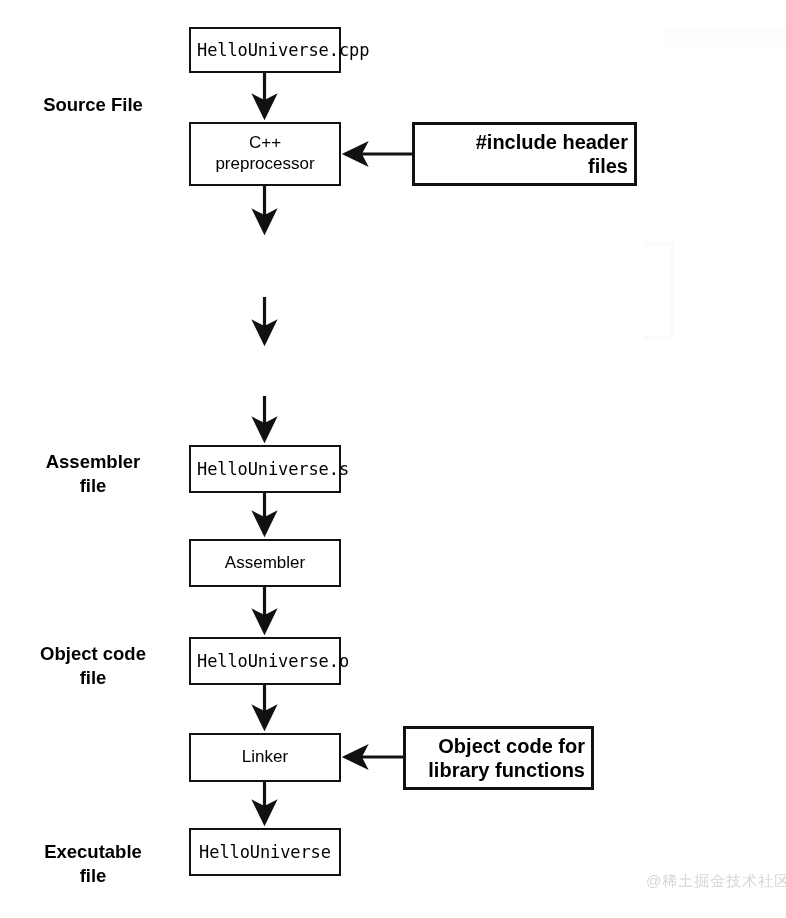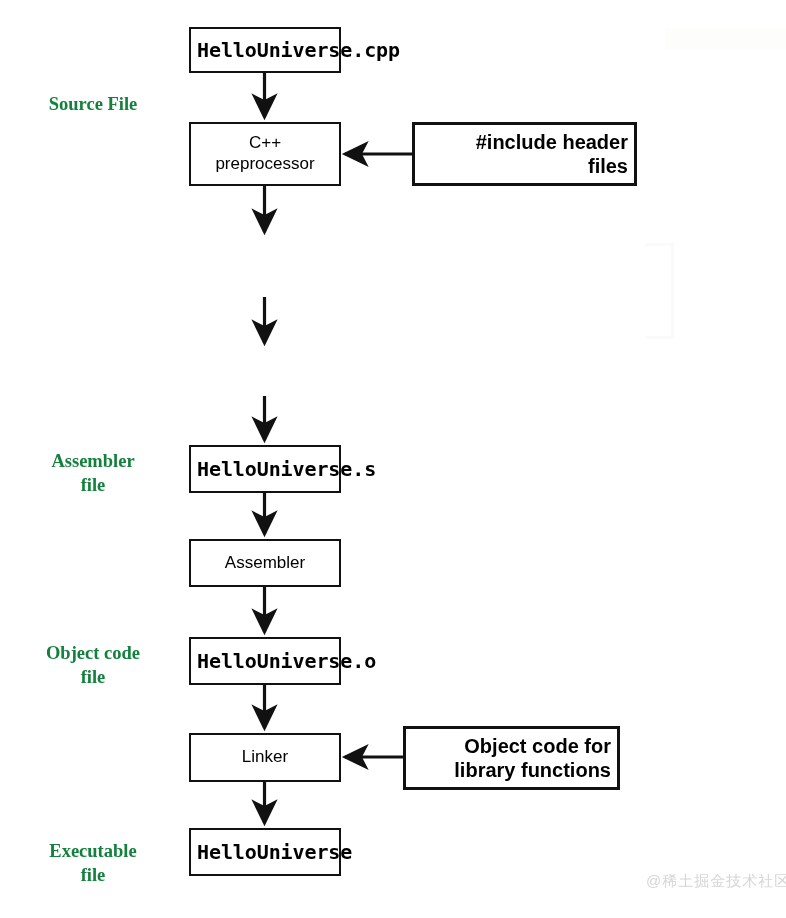--- a/index.html
+++ b/index.html
@@ -48,22 +48,22 @@
     display: block;
     width: 100%;
     padding: 0 6px;
     box-sizing: border-box;
     white-space: pre-line;
   }
 
   
   .node.file .txt {
     font-family: "DejaVu Sans Mono", "Liberation Mono", monospace;
-    font-weight: bold;
-    font-size: 20px;
+    font-weight: normal;
+    font-size: 17px;
     letter-spacing: -0.1px;
   }
   
   .node.stage .txt {
     font-family: "Liberation Sans", sans-serif;
     font-weight: normal;
     font-size: 17px;
   }
   
   .node.input {
@@ -73,27 +73,27 @@
   .node.input .txt {
     font-family: "Liberation Sans", sans-serif;
     font-weight: bold;
     font-size: 20px;
     line-height: 1.2;
   }
 
   
   .caption {
     position: absolute;
-    font-family: Liberation Serif, serif;
+    font-family: Liberation Sans, sans-serif;
     font-weight: bold;
     font-size: 18.5px;
     line-height: 1.28;
     text-align: center;
     white-space: pre-line;
-    color: #15803d;
+    color: #000000;
   }
 
   
   .watermark {
     position: absolute;
     color: #d6d6d6;
     font-family: "Liberation Sans", sans-serif;
     font-size: 15px;
     letter-spacing: 1px;
     white-space: nowrap;
@@ -183,20 +183,20 @@
 
   <div class="node file" style="left:189px; top:828px; width:152px; height:48px;text-align:center;">
     <span class="txt">HelloUniverse</span>
   </div>
 
   <div class="node input" style="left:412px; top:122px; width:225px; height:64px;">
     <span class="txt">#include header
 files</span>
   </div>
 
-  <div class="node input" style="left:403px; top:726px; width:217px; height:64px;">
+  <div class="node input" style="left:403px; top:726px; width:191px; height:64px;">
     <span class="txt">Object code for
 library functions</span>
   </div>
 
   <div class="watermark" style="left:617px; top:872px;">@稀土掘金技术社区</div>
 
 </div>
 
 </body></html>

